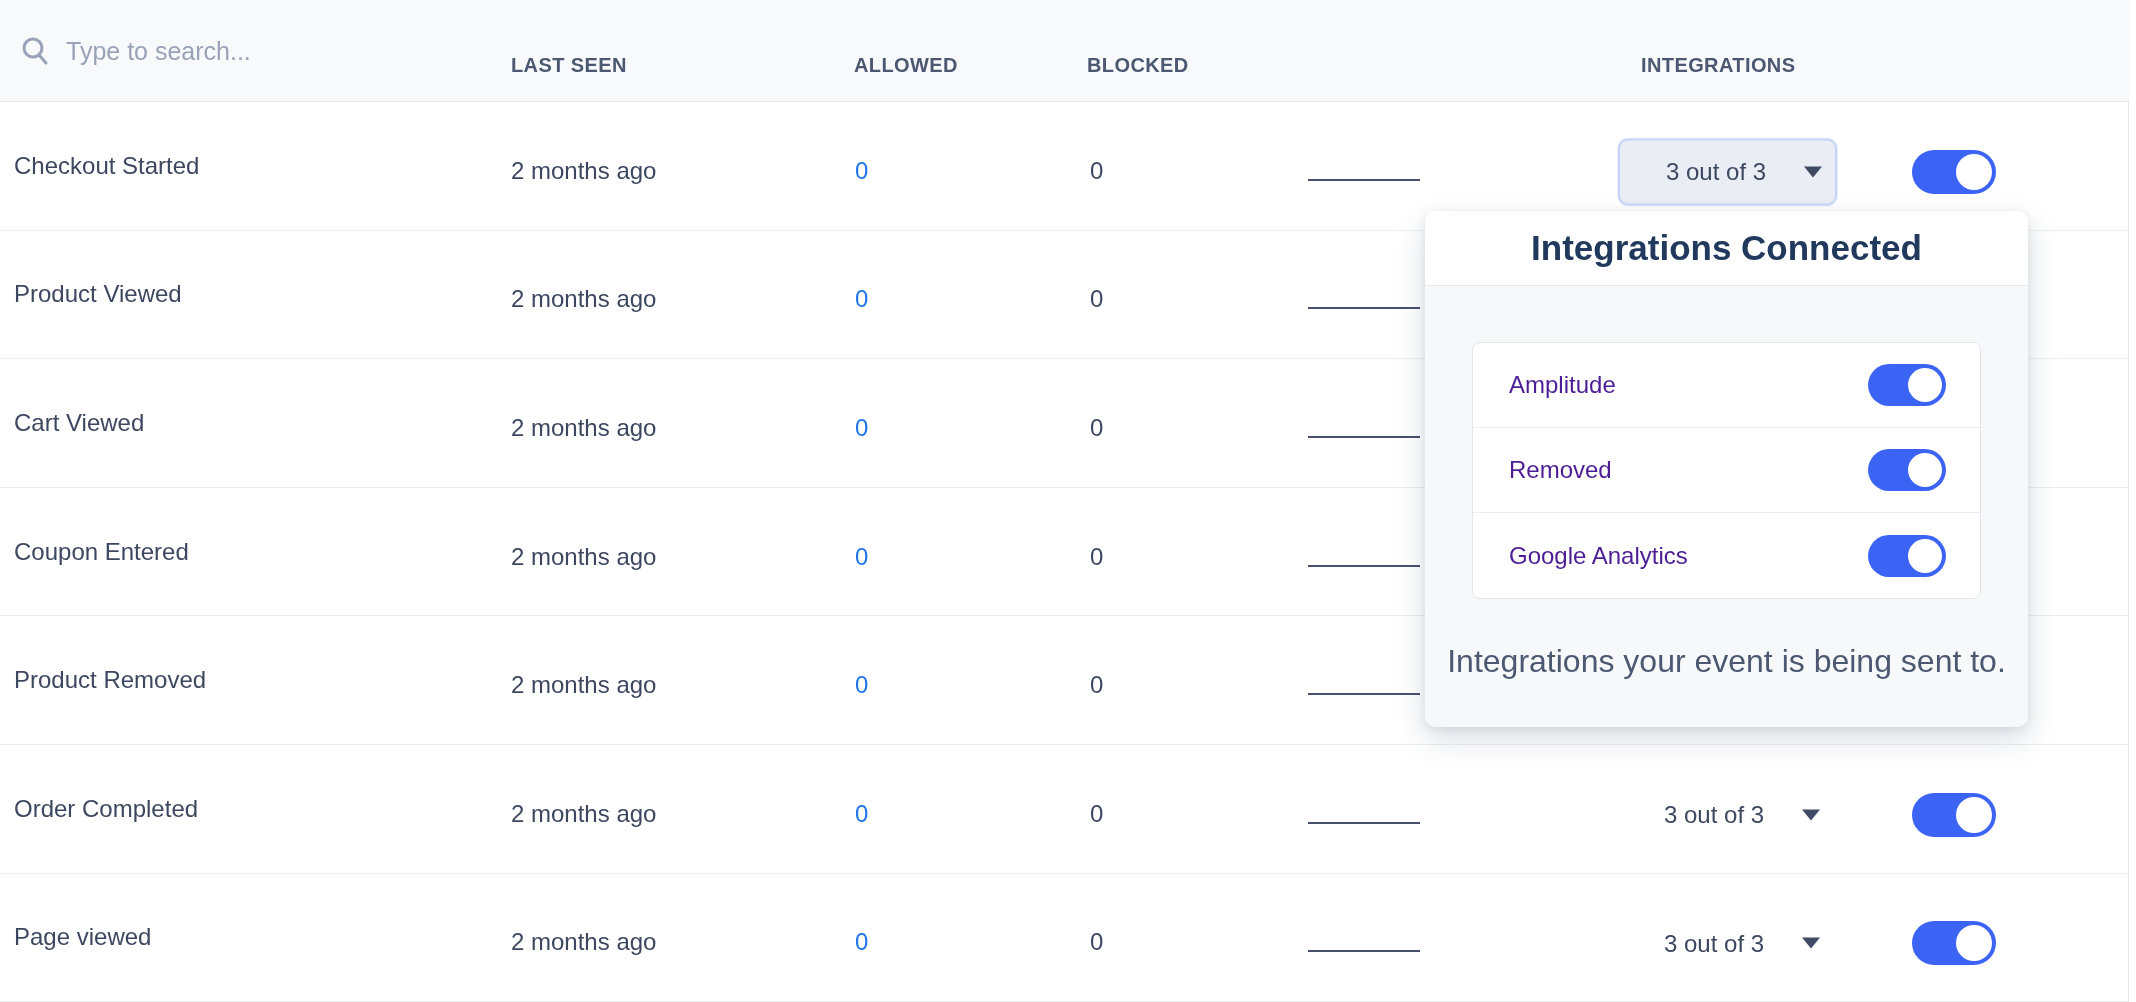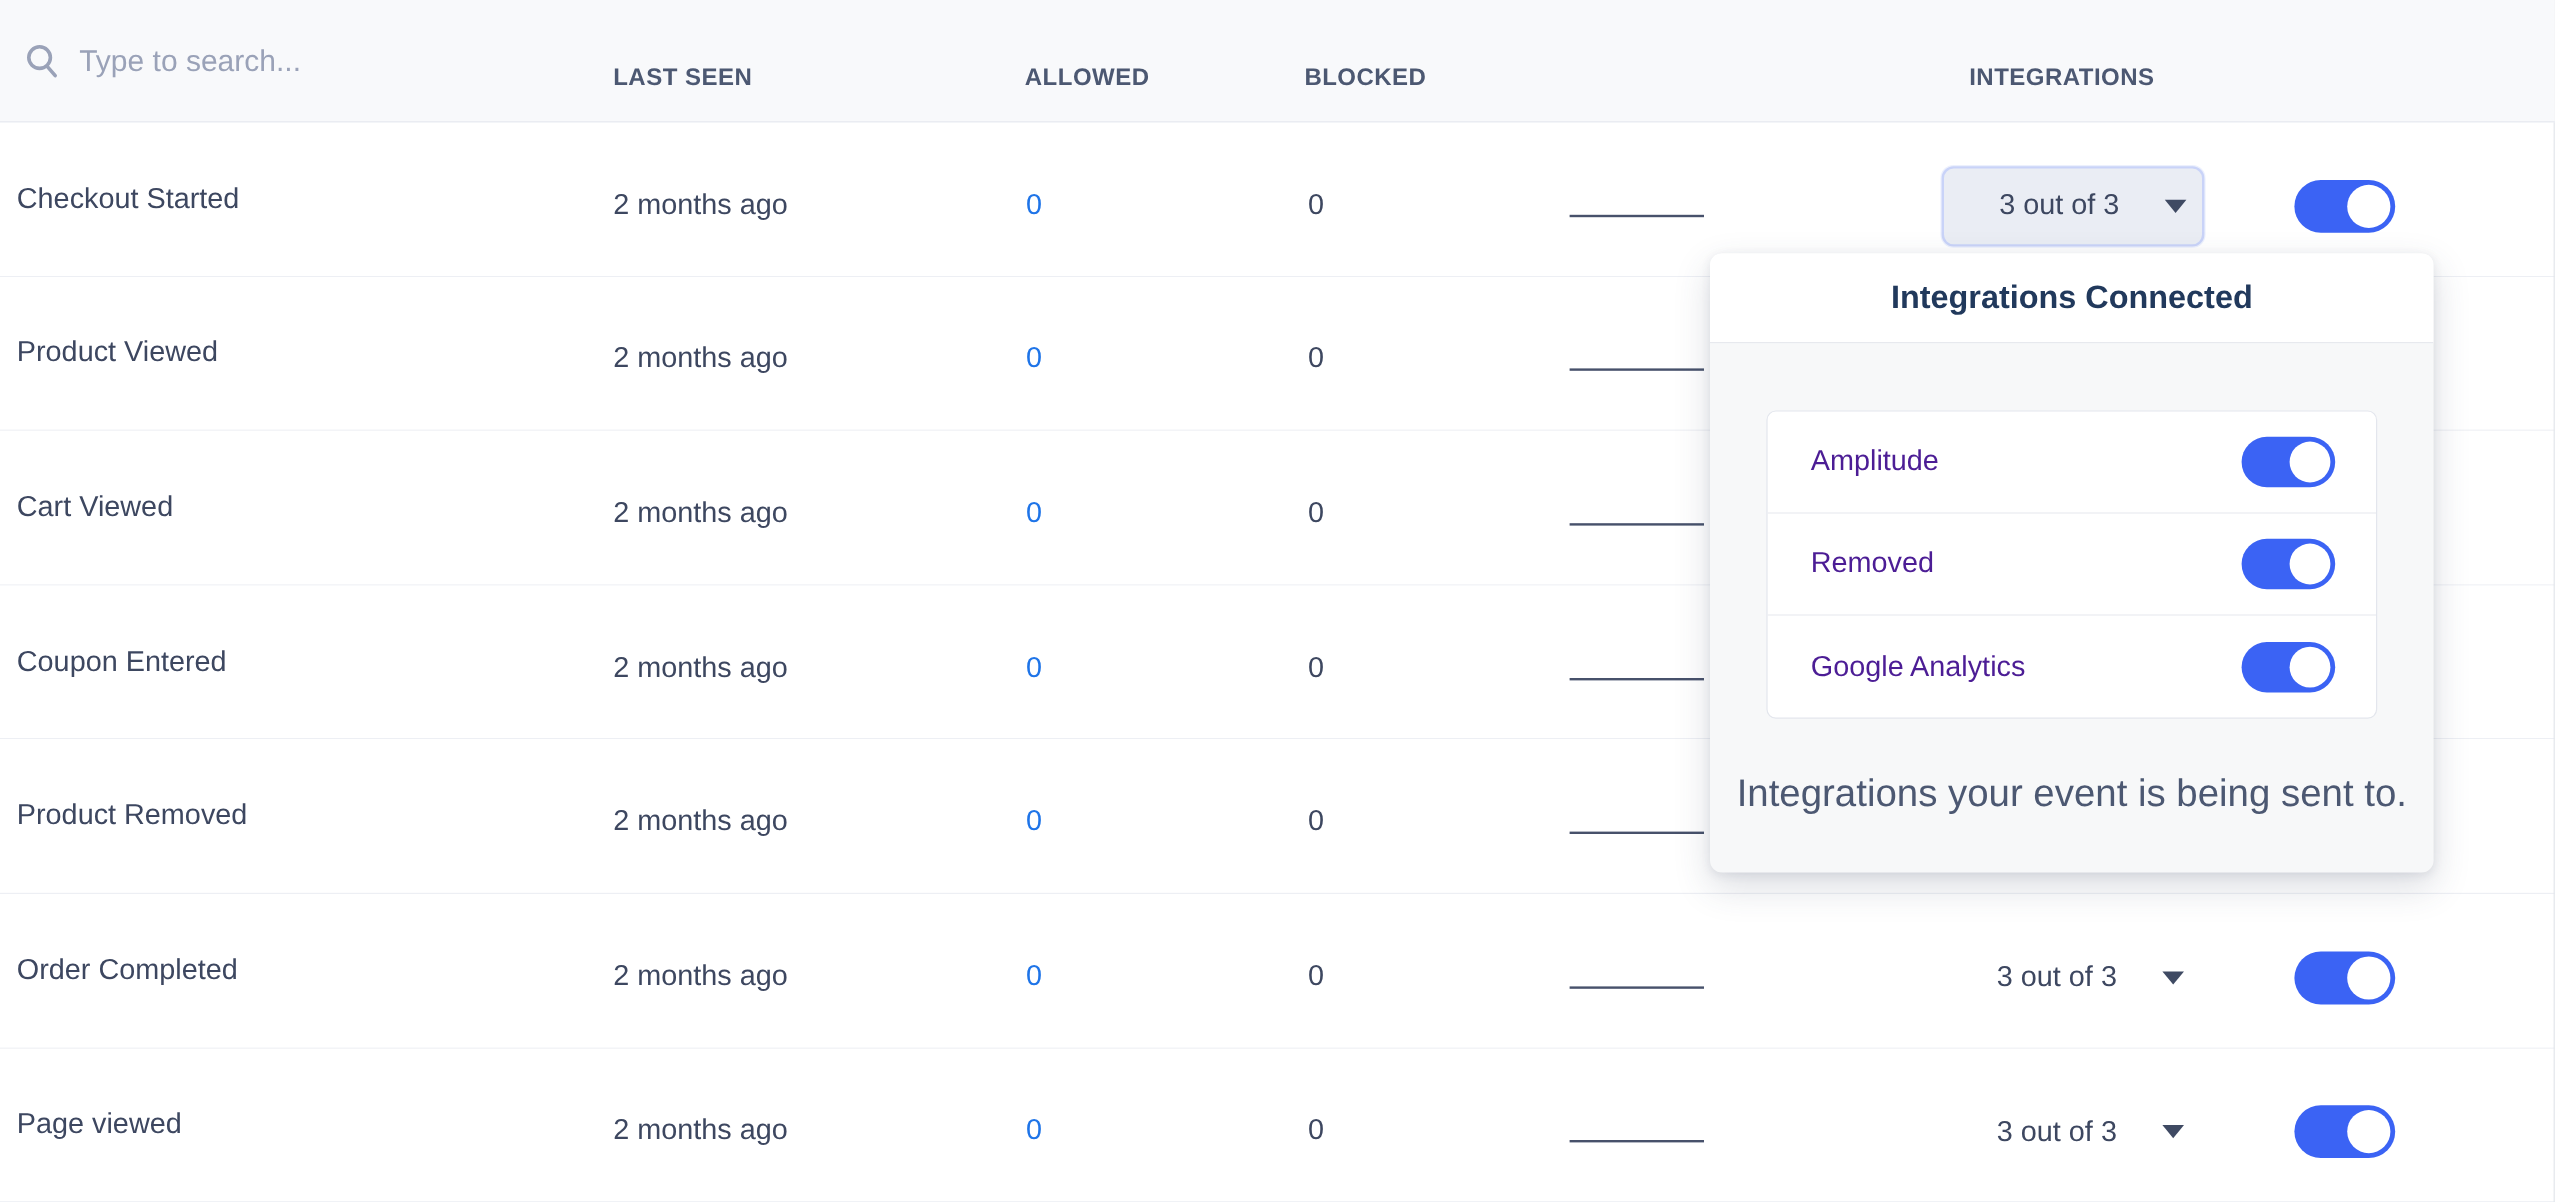--- a/index.html
+++ b/index.html
@@ -84,21 +84,21 @@
   
   .popover{
     position:absolute; left:1425px; top:211px; width:603px; height:516px;
     background:#f7f8f9; border-radius:10px; z-index:5; overflow:hidden;
     box-shadow:0 12px 30px rgba(55,65,95,.18), 0 2px 8px rgba(55,65,95,.10);
   }
   .popover-header{
     height:75px; background:#ffffff; border-bottom:1px solid #e7e9ee;
     display:flex; align-items:center; justify-content:center;
   }
-  .popover-title{ font-size:27px; font-weight:700; color:#21395c; }
+  .popover-title{ font-size:35px; font-weight:700; color:#21395c; }
   .int-card{
     margin:56px 47px 0 47px; background:#ffffff;
     border:1px solid #e3e6ed; border-radius:8px; overflow:hidden;
   }
   .int-row{
     position:relative; height:85px; border-bottom:1px solid #eaecf1;
     display:flex; align-items:center;
   }
   .int-row:last-child{ border-bottom:none; }
   .int-name{ margin-left:36px; font-size:24px; color:#4c1d95; }

